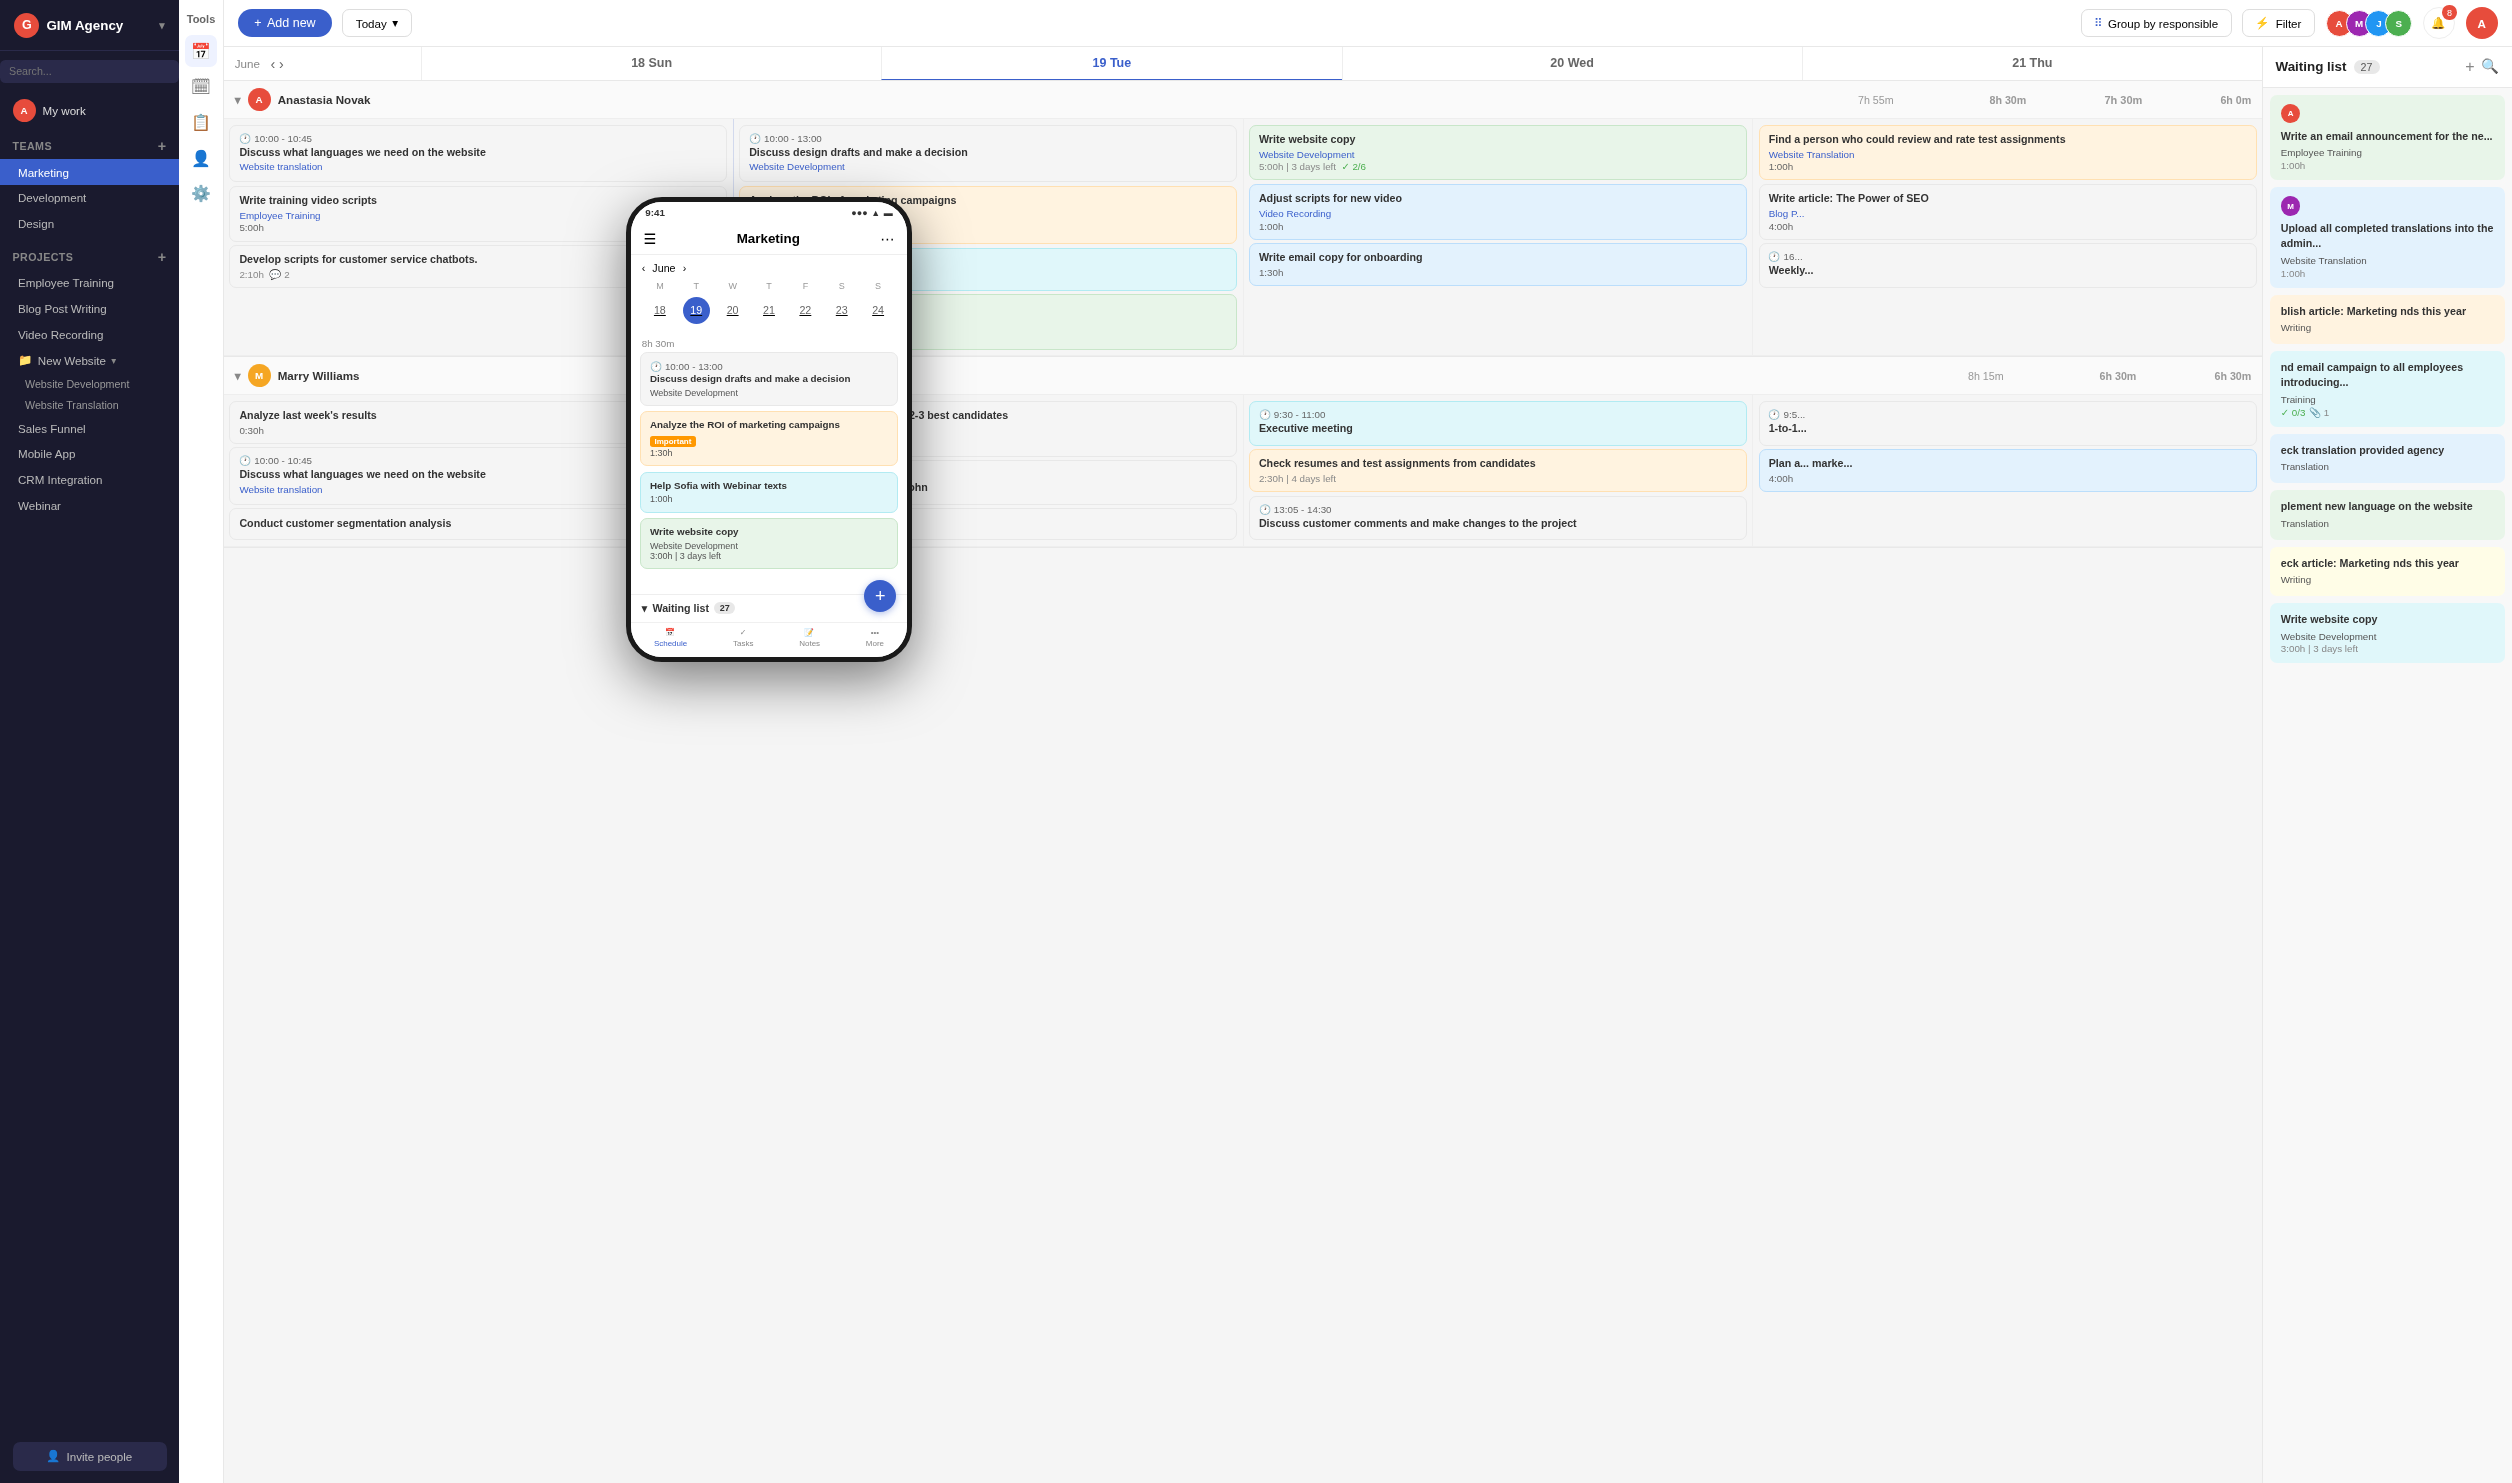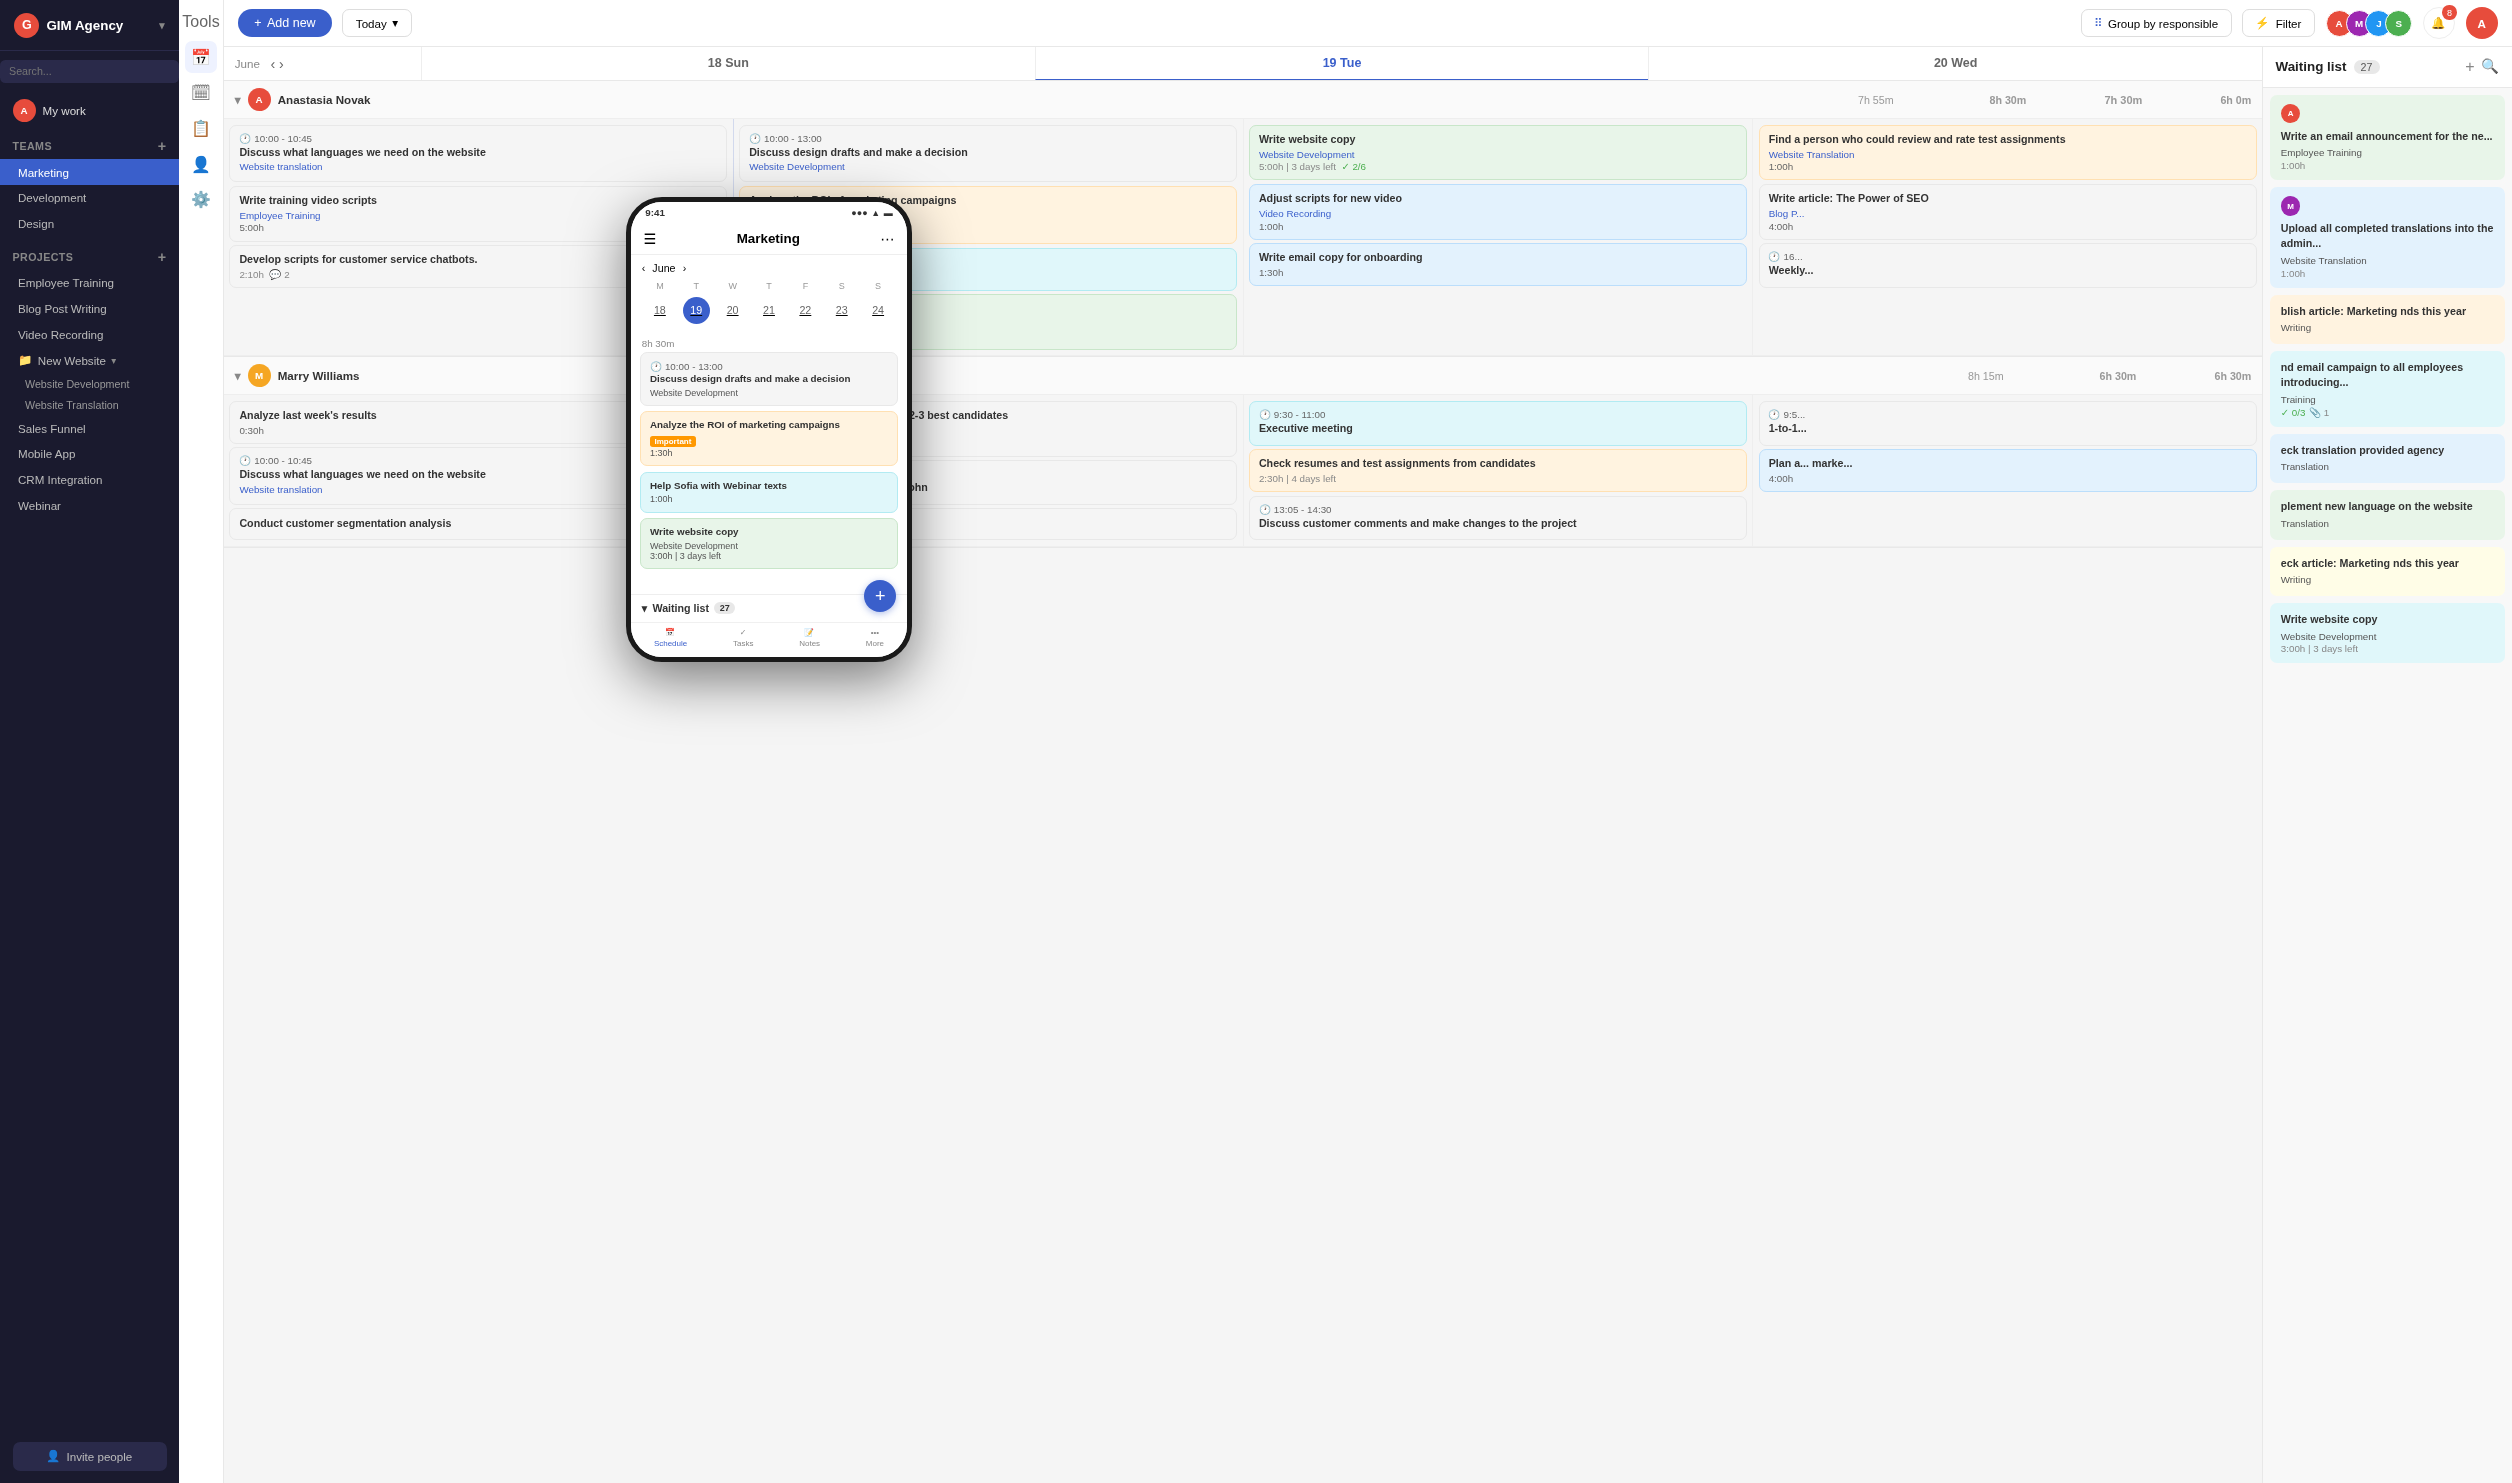--- a/index.html
+++ b/index.html
@@ -16,21 +16,21 @@
     .sidebar-section { padding: 3.6px 0; }
     .sidebar-section-header { display: flex; align-items: center; justify-content: space-between; padding: 5.4px 12.5px; color: #888; font-size: 10.7px; font-weight: 600; text-transform: uppercase; letter-spacing: 0.4px; }
     .sidebar-item { padding: 6.3px 12.5px 6.3px 18px; color: #bbb; font-size: 11.6px; cursor: pointer; border-radius: 0; display: flex; align-items: center; gap: 5.4px; }
     .sidebar-item.active { background: #3a5fcb; color: #fff; }
     .sidebar-subitem { padding: 4.5px 12.5px 4.5px 25px; color: #999; font-size: 10.7px; cursor: pointer; display: flex; align-items: center; gap: 5.4px; }
     .sidebar-bottom { margin-top: auto; padding: 12.5px; }
     .invite-btn { width: 100%; padding: 7.1px; background: #2a2a4a; border: none; border-radius: 7.1px; color: #bbb; font-size: 11.6px; cursor: pointer; display: flex; align-items: center; justify-content: center; gap: 5.4px; }
 
     
     .tools-panel { width: 45px; background: #fff; border-right: 0.9px solid #e8e8e8; display: flex; flex-direction: column; align-items: center; padding: 9px 0; gap: 3.6px; flex-shrink: 0; }
-    .tools-label { font-size: 16px; color: #666; font-weight: 400; padding: 3.6px 0 7.1px; }
+    .tools-label { font-size: 11px; color: #666; font-weight: 700; padding: 3.6px 0 7.1px; }
     .tool-icon { width: 32px; height: 32px; display: flex; align-items: center; justify-content: center; border-radius: 7.1px; cursor: pointer; color: #666; font-size: 16px; }
     .tool-icon.active { background: #eef2ff; color: #3a5fcb; }
 
     
     .main { flex: 1; display: flex; flex-direction: column; overflow: hidden; }
 
     
     .topbar { background: #fff; border-bottom: 0.9px solid #e8e8e8; padding: 7.1px 14.3px; display: flex; align-items: center; gap: 10.7px; flex-shrink: 0; }
     .add-btn { background: #3a5fcb; color: #fff; border: none; border-radius: 18px; padding: 7.1px 16px; font-size: 12.5px; cursor: pointer; display: flex; align-items: center; gap: 5.4px; font-weight: 500; }
     .today-btn { background: #fff; border: 0.9px solid #ddd; border-radius: 7.1px; padding: 6.3px 12.5px; font-size: 11.6px; cursor: pointer; display: flex; align-items: center; gap: 5.4px; }
@@ -237,20 +237,23 @@
         </div>
         <div class="cal-col-header">
           <div class="day-num">18 Sun</div>
         </div>
         <div class="cal-col-header today">
           <div class="day-num">19 Tue</div>
         </div>
         <div class="cal-col-header">
           <div class="day-num">20 Wed</div>
         </div>
+        <div class="cal-col-header">
+          <div class="day-num">21 Thu</div>
+        </div>
       </div>
 
       <div class="cal-person-row">
         <div class="cal-person-header">
           <span style="cursor:pointer;color:#888;">▾</span>
           <div class="user-avatar" style="width:23px;height:23px;background:#e74c3c;border-radius:50%;display:flex;align-items:center;justify-content:center;color:#fff;font-size:9.8px;font-weight:bold;">A</div>
           <span>Anastasia Novak</span>
           <span class="cal-person-time">7h 55m</span>
           <span style="color:#999;font-size:10.7px;margin-left:10.7px;"></span>
           <span style="color:#999;font-size:10.7px;margin-left:71px;">8h 30m</span>

